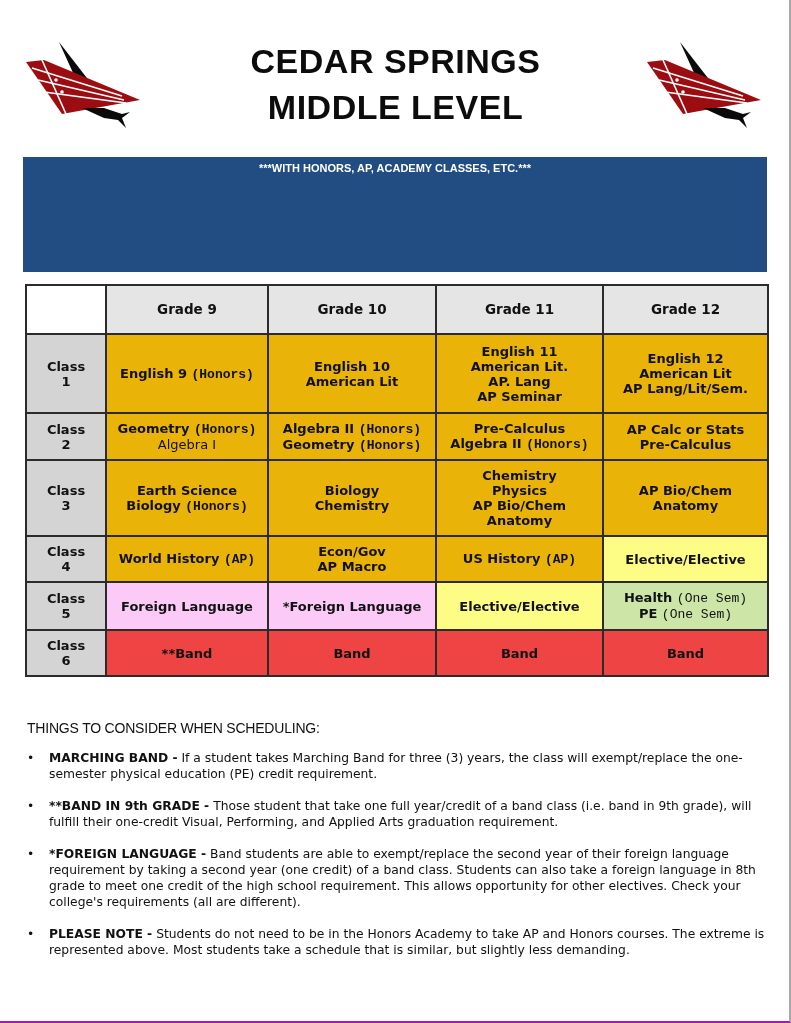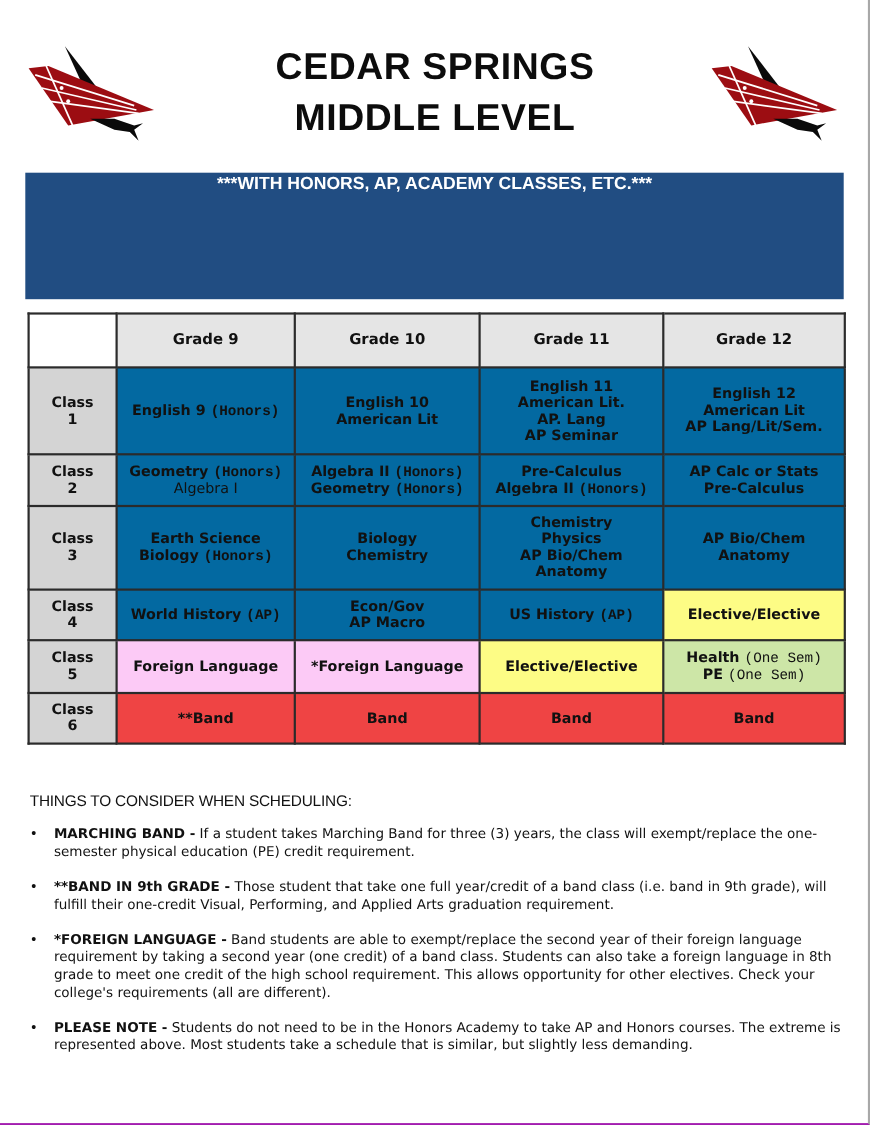--- a/index.html
+++ b/index.html
@@ -5,27 +5,27 @@
   html, body { margin:0; padding:0; background:#ffffff; }
   body { width:791px; height:1023px; position:relative; overflow:hidden; font-family:"DejaVu Sans", sans-serif; color:#111; }
   .page { position:absolute; left:0; top:0; width:789px; height:1021px; border-right:2px solid #a8a8a8; border-bottom:2px solid #a21caf; background:#fff; }
   .logo { position:absolute; width:124px; height:92px; }
   .logo.left { left:22px; top:40px; }
   .logo.right { left:643px; top:40px; }
   .school-name { position:absolute; left:180px; width:431px; top:38px; text-align:center; font-family:"Liberation Sans", sans-serif; font-weight:700; font-size:34px; line-height:46px; letter-spacing:0.5px; color:#0c0c0c; }
   .banner { position:absolute; left:23px; top:157px; width:744px; height:115px; background:#214d82; color:#fff; text-align:center; }
   .banner-title1 { font-family:"Liberation Sans", sans-serif; font-weight:700; font-size:32px; line-height:38px; padding-top:9px; }
   .banner-title2 { font-family:"Liberation Sans", sans-serif; font-weight:700; font-size:32px; line-height:38px; }
-  .banner-sub { font-family:"Liberation Sans", sans-serif; font-weight:700; font-size:16px; line-height:18px; margin-top:2px; }
+  .banner-sub { font-family:"Liberation Sans", sans-serif; font-weight:700; font-size:11px; line-height:18px; margin-top:2px; }
   table.sched { position:absolute; left:25px; top:284px; width:742px; border-collapse:collapse; table-layout:fixed; }
   table.sched td, table.sched th { border:2px solid #2b2b2b; text-align:center; vertical-align:middle; font-family:"DejaVu Sans", sans-serif; font-size:13px; line-height:15px; font-weight:700; color:#111; padding:0 4px; }
   table.sched th { background:#e5e5e5; height:47px; font-weight:700; font-size:13.5px; }
   table.sched th.corner { background:#ffffff; }
   td.rowhead { background:#d4d4d4; }
-  .c-white { background:#0369a1; }
+  .c-white { background:#eab308; }
   .c-pink { background:#fccaf6; }
   .c-yellow { background:#fdfc85; }
   .c-green { background:#cde6a7; }
   .c-blue { background:#ef4444; }
   .line { display:block; }
   .small { font-size:13px; font-weight:700;font-family:Liberation Mono, monospace; }
   .light { font-weight:400; }
   .notes { position:absolute; left:27px; top:720px; width:740px; font-family:"DejaVu Sans", sans-serif; font-size:12.3px; line-height:16px; color:#111; }
   .notes-title { font-family:"Liberation Sans", sans-serif; font-size:14px; font-weight:400; margin:0 0 14px 0; letter-spacing:-0.2px; }
   .note { position:relative; padding-left:22px; margin-bottom:16px; }

